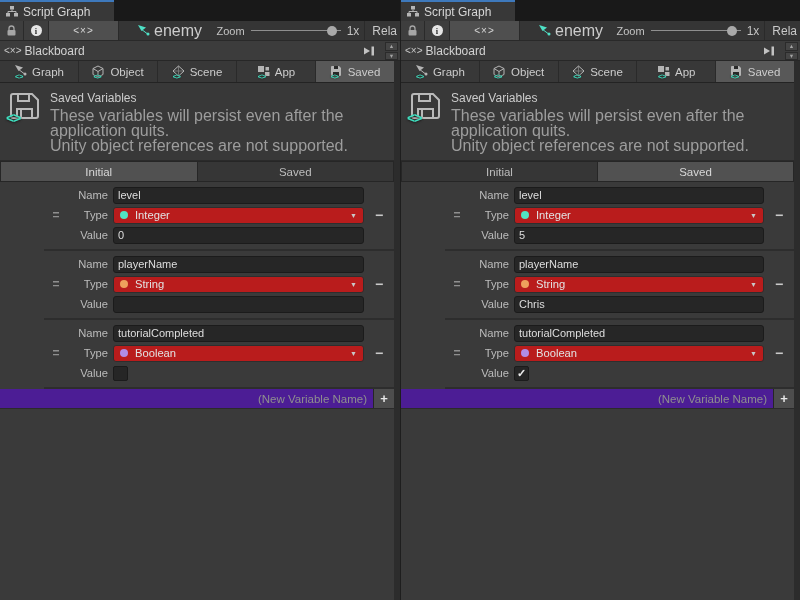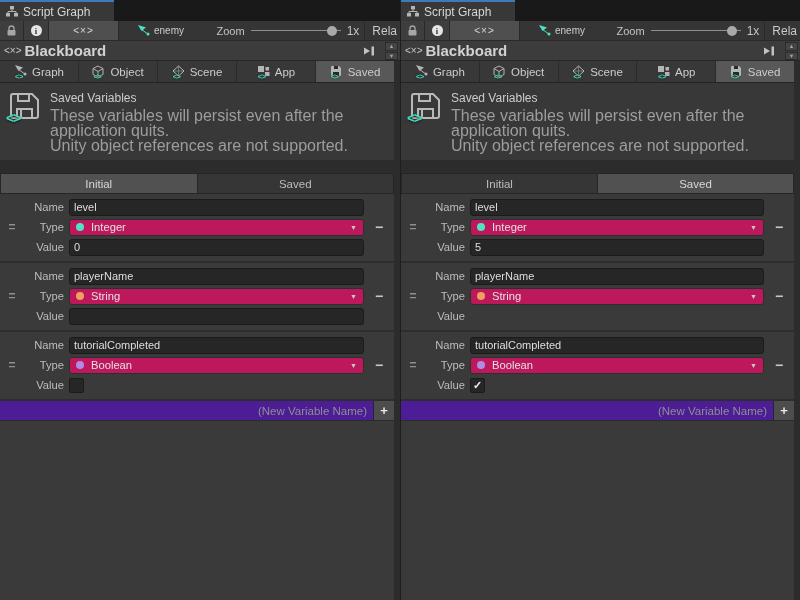--- a/index.html
+++ b/index.html
@@ -22,35 +22,35 @@
   .toolbar { height:20px; background:#353535; border-bottom:1px solid #292929;
              display:flex; align-items:stretch; flex:none; overflow:hidden; }
   .tbtn { border-right:1px solid #2a2a2a; background:#3e3e3e; display:flex;
           align-items:center; justify-content:center; width:24px; flex:none; cursor:pointer; }
   .tbtn.winfo { width:25px; }
   .tbtn.wide { width:70px; background:#4f4f4f; color:#d6d6d6; font-size:10px; letter-spacing:1px; }
   .info-circle { width:11px; height:11px; border-radius:50%; background:#e6e6e6; color:#2d2d2d;
                  font-size:8.5px; font-weight:bold; display:flex; align-items:center;
                  justify-content:center; font-family:"Liberation Serif", serif; }
   .crumb { display:flex; align-items:center; gap:4px; margin-left:18px; color:#cccccc;
-           font-size:10px; }
+           font-size:16px; }
   .zoomlbl { margin-left:auto; color:#c4c4c4; font-size:11px; align-self:center; }
   .slider { width:90px; margin:0 6px; position:relative; align-self:center; height:10px; flex:none; }
   .slider .track { position:absolute; top:4px; left:0; right:0; height:1.5px; background:#8f8f8f; }
   .slider .knob { position:absolute; top:0; left:76px; width:10px; height:10px; border-radius:50%;
                   background:#a9a9a9; }
   .zoomval { color:#c4c4c4; font-size:12px; align-self:center; margin-right:5px; }
   .tsep { width:1px; background:#2a2a2a; flex:none; }
   .rela { color:#c9c9c9; font-size:12px; padding:0 3px 0 7px; align-self:center; white-space:nowrap; }
 
   
   .bbheader { height:20px; background:#3c3c3c; border-bottom:1px solid #272727; display:flex;
               align-items:center; padding:0 4px; position:relative; flex:none; }
   .bbicon { color:#c8c8c8; font-size:10px; margin-right:3px; }
-  .bbtitle { color:#d2d2d2; font-size:15px;font-weight:bold; }
+  .bbtitle { color:#d2d2d2; font-size:12px; }
   .dock { position:absolute; right:25px; top:5px; cursor:pointer; }
   .spinner { position:absolute; right:2px; top:1px; width:13px; display:flex;
              flex-direction:column; gap:1px; }
   .spinner span { height:8.5px; background:#454545; color:#a5a5a5; font-size:5.5px;
                   display:flex; align-items:center; justify-content:center;
                   border:1px solid #2b2b2b; cursor:pointer; }
 
   .pbody { flex:1; display:flex; flex-direction:column; margin-right:6px; min-height:0; }
 
   
@@ -66,41 +66,41 @@
   
   .infobox { display:flex; gap:10px; padding:8px 6px 7px 8px; background:#383838;
              border-bottom:1px solid #2a2a2a; flex:none; }
   .bigicon { position:relative; width:32px; height:31px; flex:none; }
   .badge2 { position:absolute; left:-2px; bottom:-4px; color:#3fe0c0; font-size:14px;
             font-weight:bold; letter-spacing:-1px; text-shadow:0 1px 2px #1a1a1a; }
   .ititle { color:#cccccc; font-size:12px; margin-bottom:3px; }
   .iline { color:#9d9d9d; font-size:16px; line-height:15px; }
 
   
-  .subtabs { height:21px; display:flex; flex:none; background:#2e2e2e;margin-top:12px; }
+  .subtabs { height:21px; display:flex; flex:none; background:#2e2e2e; }
   .subtab { flex:1; display:flex; align-items:center; justify-content:center; font-size:11.5px;
             color:#bdbdbd; background:#363636; border:1px solid #262626; border-left:none;
             cursor:pointer; }
   .subtab:first-child { border-left:1px solid #262626; }
   .subtab.sel { background:#515151; color:#d8d8d8; }
 
   
-  .vars { background:#3a3a3a; flex:none; }
+  .vars { background:#3a3a3a; flex:none;padding-left:44px; }
   .vgroup { padding:3px 0 4px; border-bottom:2px solid #2d2d2d; }
   .vrow { display:flex; align-items:center; height:20px; }
   .gut { width:24px; flex:none; text-align:center; color:#8f8f8f; font-size:12px;
          font-weight:bold; cursor:grab; }
   .vlabel { width:40px; flex:none; text-align:right; color:#bcbcbc; font-size:11.2px;
             margin-right:5px; }
   .vinput { flex:1; height:17px; background:#262626; border:1px solid #1b1b1b; border-radius:3px;
             color:#dedede; font-size:11px; padding:0 4px; font-family:inherit; min-width:0; }
   .rgut { width:30px; flex:none; text-align:center; color:#c9c9c9; font-size:14px;
           font-weight:bold; }
   .minus { cursor:pointer; }
-  .dropdown { flex:1; height:17px; background:#be185d; border:1px solid #2e2e2e; border-radius:3px;
+  .dropdown { flex:1; height:17px; background:#b91c1c; border:1px solid #2e2e2e; border-radius:3px;
               display:flex; align-items:center; padding:0 6px; gap:7px; min-width:0; cursor:pointer; }
   .dot { width:8px; height:8px; border-radius:50%; flex:none; }
   .dot.int { background:#50e3c2; } .dot.str { background:#efa05c; } .dot.boo { background:#b18ce6; }
   .dval { flex:1; color:#e2e2e2; font-size:11.2px; }
   .darrow { color:#c8c8c8; font-size:7px; flex:none; }
   .checkbox { width:15px; height:15px; background:#262626; border:1px solid #1b1b1b;
               border-radius:2px; display:flex; align-items:center; justify-content:center;
               cursor:pointer; }
   .check { color:#eaeaea; font-size:11px; font-weight:bold; line-height:1; }
 
@@ -519,20 +519,21 @@
             <div class="dropdown">
               <span class="dot str"></span>
               <span class="dval">String</span>
               <span class="darrow">▼</span>
             </div>
             <span class="rgut minus">−</span>
           </div>
           <div class="vrow">
             <span class="gut"></span>
             <span class="vlabel">Value</span>
+            <input class="vinput" value="Chris" style="">
             <span class="rgut"></span>
           </div>
         </div>
 
         <div class="vgroup">
           <div class="vrow">
             <span class="gut"></span>
             <span class="vlabel">Name</span>
             <input class="vinput" value="tutorialCompleted" style="">
             <span class="rgut"></span>

